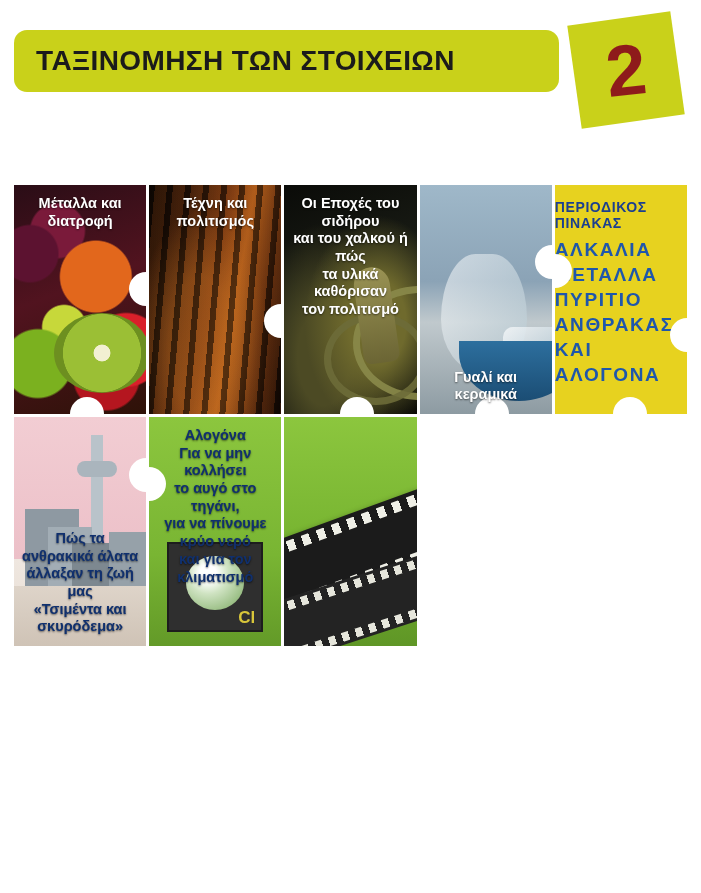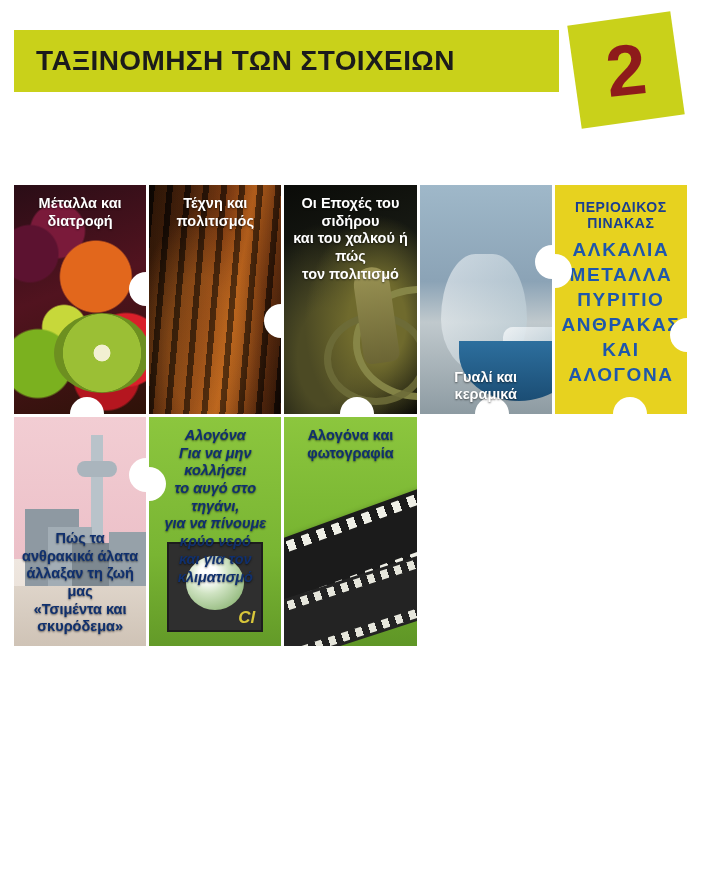--- a/index.html
+++ b/index.html
@@ -33,20 +33,21 @@
     position: absolute;
     left: 0;
     top: 12px;
     width: 545px;
     height: 62px;
     background: #c9d11a;
     display: flex;
     align-items: center;
     padding-left: 22px;
     box-sizing: border-box;
+    border-radius: 13px;
   }
   .title-band .title-text {
     font-size: 28px;
     font-weight: bold;
     color: #1b1b1b;
     letter-spacing: 0.4px;
     white-space: nowrap;
   }
   .subtitle {
     position: absolute;
@@ -221,21 +222,20 @@
 
   
   .c5 {
     background: #e7d21f;
   }
   .c5 .list {
     position: absolute;
     left: 0;
     right: 0;
     top: 14px;
-    text-align: center;
     color: #164a9e;
   }
   .c5 .list .head {
     font-size: 14px;
     font-weight: bold;
     letter-spacing: 0.6px;
     color: #1b3f8f;
     margin-bottom: 6px;
   }
   .c5 .list .item {
@@ -325,21 +325,20 @@
   .c7 .b3 { position: absolute; left: 44%; top: 55%; width: 60px; height: 92px;  background: #7d8890; }
   .c7 .b4 { position: absolute; left: 72%; top: 50%; width: 50px; height: 100px; background: #96a1a9; }
   .c7 .ground {
     position: absolute; left: 0; right: 0; bottom: 0; height: 26%;
     background: linear-gradient(180deg, #ded4c9 0%, #cfc3b6 100%);
   }
 
   
   .c8 {
     background: linear-gradient(180deg, #8cc63e 0%, #79b533 60%, #639a28 100%);
-    font-style: italic;
   }
   .c8 .flask {
     position: absolute;
     left: 50%;
     transform: translateX(-50%);
     bottom: 14px;
     width: 92px;
     height: 86px;
     background: #2f2f2f;
     border: 2px solid #1d1d1d;
@@ -440,20 +439,21 @@
       <div class="knob" style="right:-17px; top:52%; width:34px; height:34px;"></div>
     </div>
 
     <div class="cell c3">
       <div class="ring r1"></div>
       <div class="ring r2"></div>
       <div class="fig"></div>
       <div class="caption cap-top cap-white">
         <div>Οι Εποχές του σιδήρου</div>
         <div>και του χαλκού ή πώς</div>
+        <div>τα υλικά καθόρισαν</div>
         <div>τον πολιτισμό</div>
       </div>
       <div class="knob" style="left:42%; bottom:-17px; width:34px; height:34px;"></div>
     </div>
 
     <div class="cell c4">
       <div class="jug"></div>
       <div class="glassA"></div>
       <div class="bowl"></div>
       <div class="caption cap-bottom cap-white">
@@ -506,20 +506,16 @@
       <div class="flask">
         <div class="bulb"></div>
         <div class="sym">Cl</div>
       </div>
       <div class="knob" style="left:-17px; top:22%; width:34px; height:34px;"></div>
     </div>
 
     <div class="cell c9">
       <div class="film"></div>
       <div class="film2"></div>
-      <div class="caption cap-top cap-blue">
-        <div>Αλογόνα και</div>
-        <div>φωτογραφία</div>
-      </div>
     </div>
 
   </div>
 </div>
 
 </body></html>

